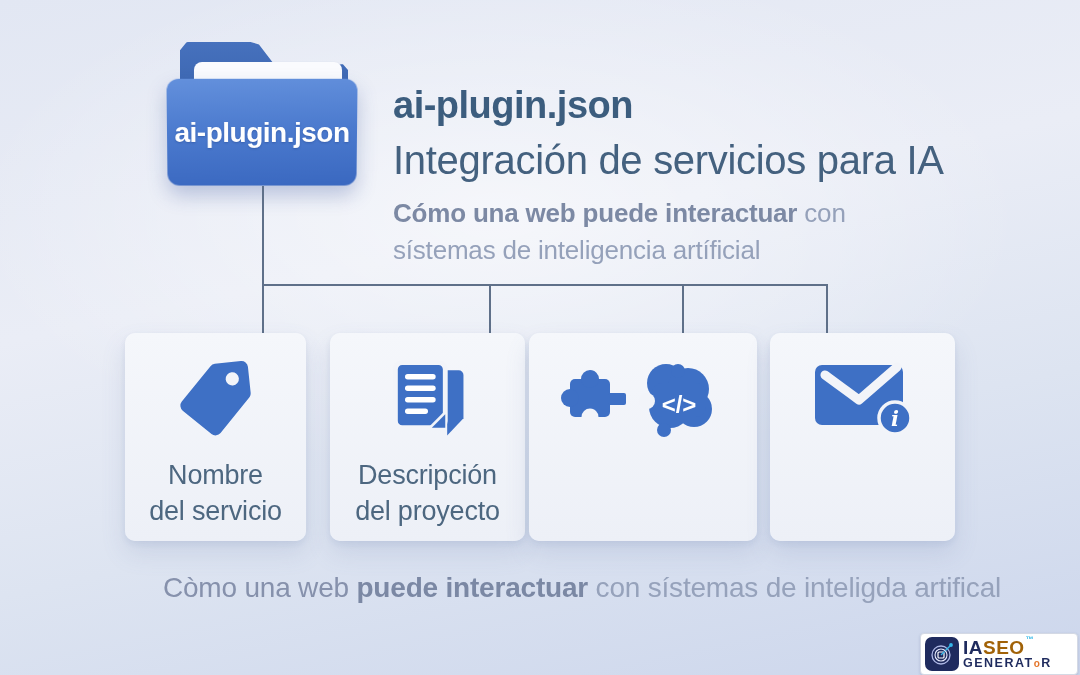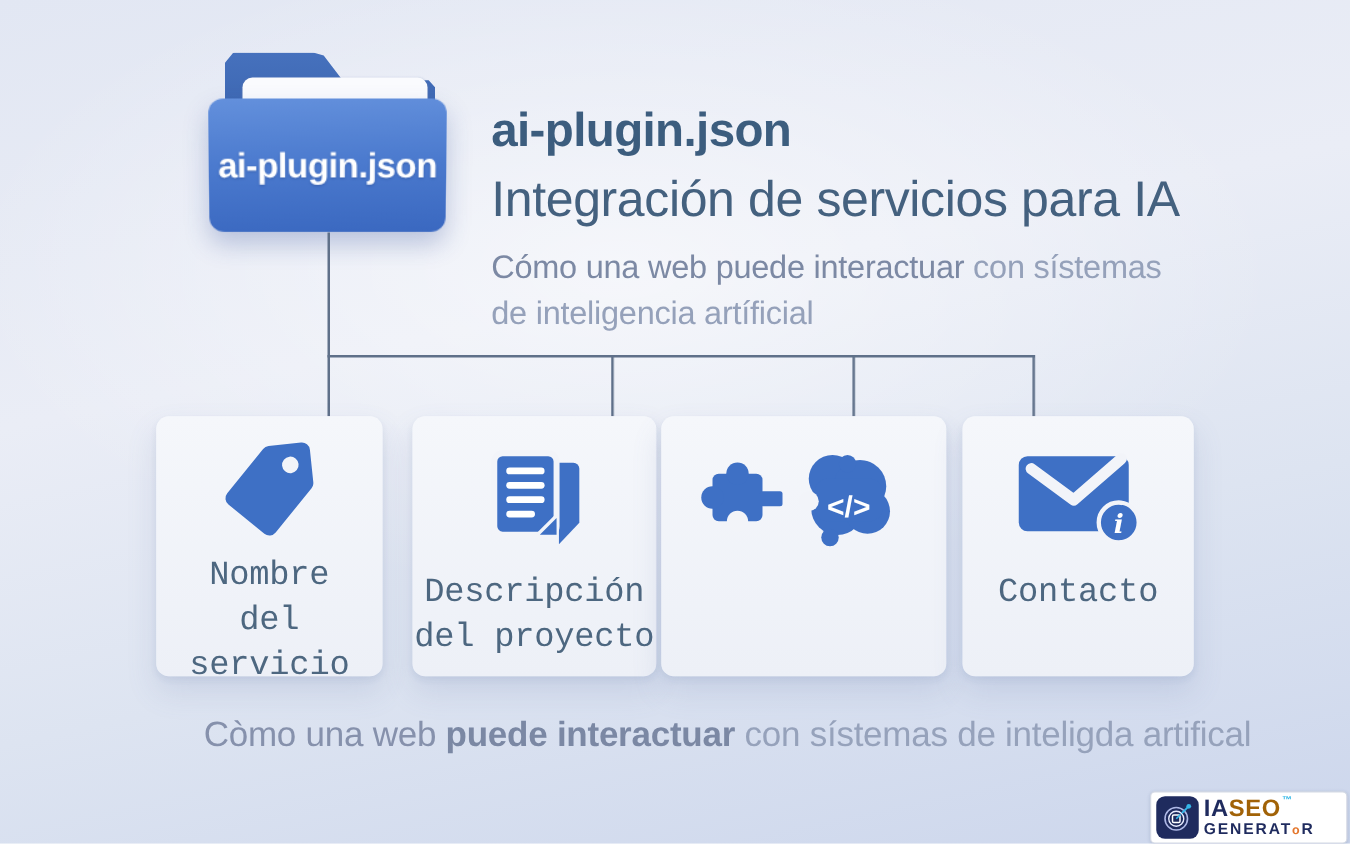--- a/index.html
+++ b/index.html
@@ -43,39 +43,39 @@
     font-size:38px;font-weight:700;color:#3c5d7e;letter-spacing:-.5px;
   }
   .subtitle{
     position:absolute;left:393px;top:138px;margin:0;
     font-size:40px;font-weight:400;color:#44617f;letter-spacing:-.3px;
   }
   .desc{
     position:absolute;left:393px;top:195px;margin:0;width:560px;
     font-size:26px;line-height:37px;letter-spacing:-.2px;
   }
-  .desc-b{color:#7c89a4;font-weight:400;}
+  .desc-b{color:#7c89a4;font-weight:700;}
   .desc-r{color:#95a1ba;font-weight:400;}
 
   
   .line{position:absolute;background:#5f7089;}
   .line.v{width:2px;}
   .line.h{height:2px;}
 
   
   .card{
     position:absolute;top:333px;height:208px;border-radius:10px;
     background:linear-gradient(180deg,#f5f7fb,#edf0f7);
     box-shadow:0 12px 24px rgba(100,120,165,.16),0 3px 6px rgba(100,120,165,.12);
     display:flex;flex-direction:column;align-items:center;
   }
   .card-icon{height:100px;margin-top:16px;display:flex;align-items:center;justify-content:center;}
   .card-label{
     margin-top:8px;text-align:center;white-space:pre-line;
-    font-size:27px;line-height:36px;color:#4d6780;letter-spacing:-.2px;font-family:Liberation Mono, monospace;
+    font-size:27px;line-height:36px;color:#4d6780;letter-spacing:-.2px;
   }
 
   
   .footer-tag{
     position:absolute;left:84px;right:0;top:572px;margin:0;text-align:center;
     font-size:28px;letter-spacing:-.2px;
   }
   .ft-s{color:#8691ac;font-weight:500;}
   .ft-b{color:#7b88a4;font-weight:700;}
   .ft-r{color:#96a2bb;font-weight:400;}
@@ -177,21 +177,20 @@
 
   <div class="card" style="left:770px;width:185px">
     <div class="card-icon">
       <svg width="112" height="88" viewBox="0 0 112 88">
         <rect x="8" y="10" width="88" height="60" rx="7" fill="#3e70c5"></rect>
         <path d="M18 20 L52 45 L90 12" stroke="#f2f4f9" stroke-width="9" fill="none" stroke-linecap="round" stroke-linejoin="round"></path>
         <circle cx="88" cy="63" r="16" fill="#3e70c5" stroke="#f2f4f9" stroke-width="3.5"></circle>
         <text x="88" y="71" text-anchor="middle" font-family="DejaVu Serif, Liberation Serif, serif" font-style="italic" font-weight="700" font-size="21" fill="#ffffff">i</text>
       </svg>
     </div>
-    <div class="card-label">Contacto</div>
   </div>
 
   <p class="footer-tag"><span class="ft-s">Còmo una web </span><span class="ft-b">puede interactuar</span><span class="ft-r"> con sístemas de inteligda artifical</span></p>
 
   <div class="logo">
     <div class="logo-badge">
       <svg width="28" height="28" viewBox="0 0 28 28">
         <circle cx="13" cy="15" r="9" fill="none" stroke="#aeb8e6" stroke-width="1.3"></circle>
         <circle cx="13" cy="15" r="6" fill="none" stroke="#e8ecff" stroke-width="1.1"></circle>
         <rect x="10" y="12" width="6" height="6" rx="1" fill="none" stroke="#ffffff" stroke-width="1.2"></rect>

